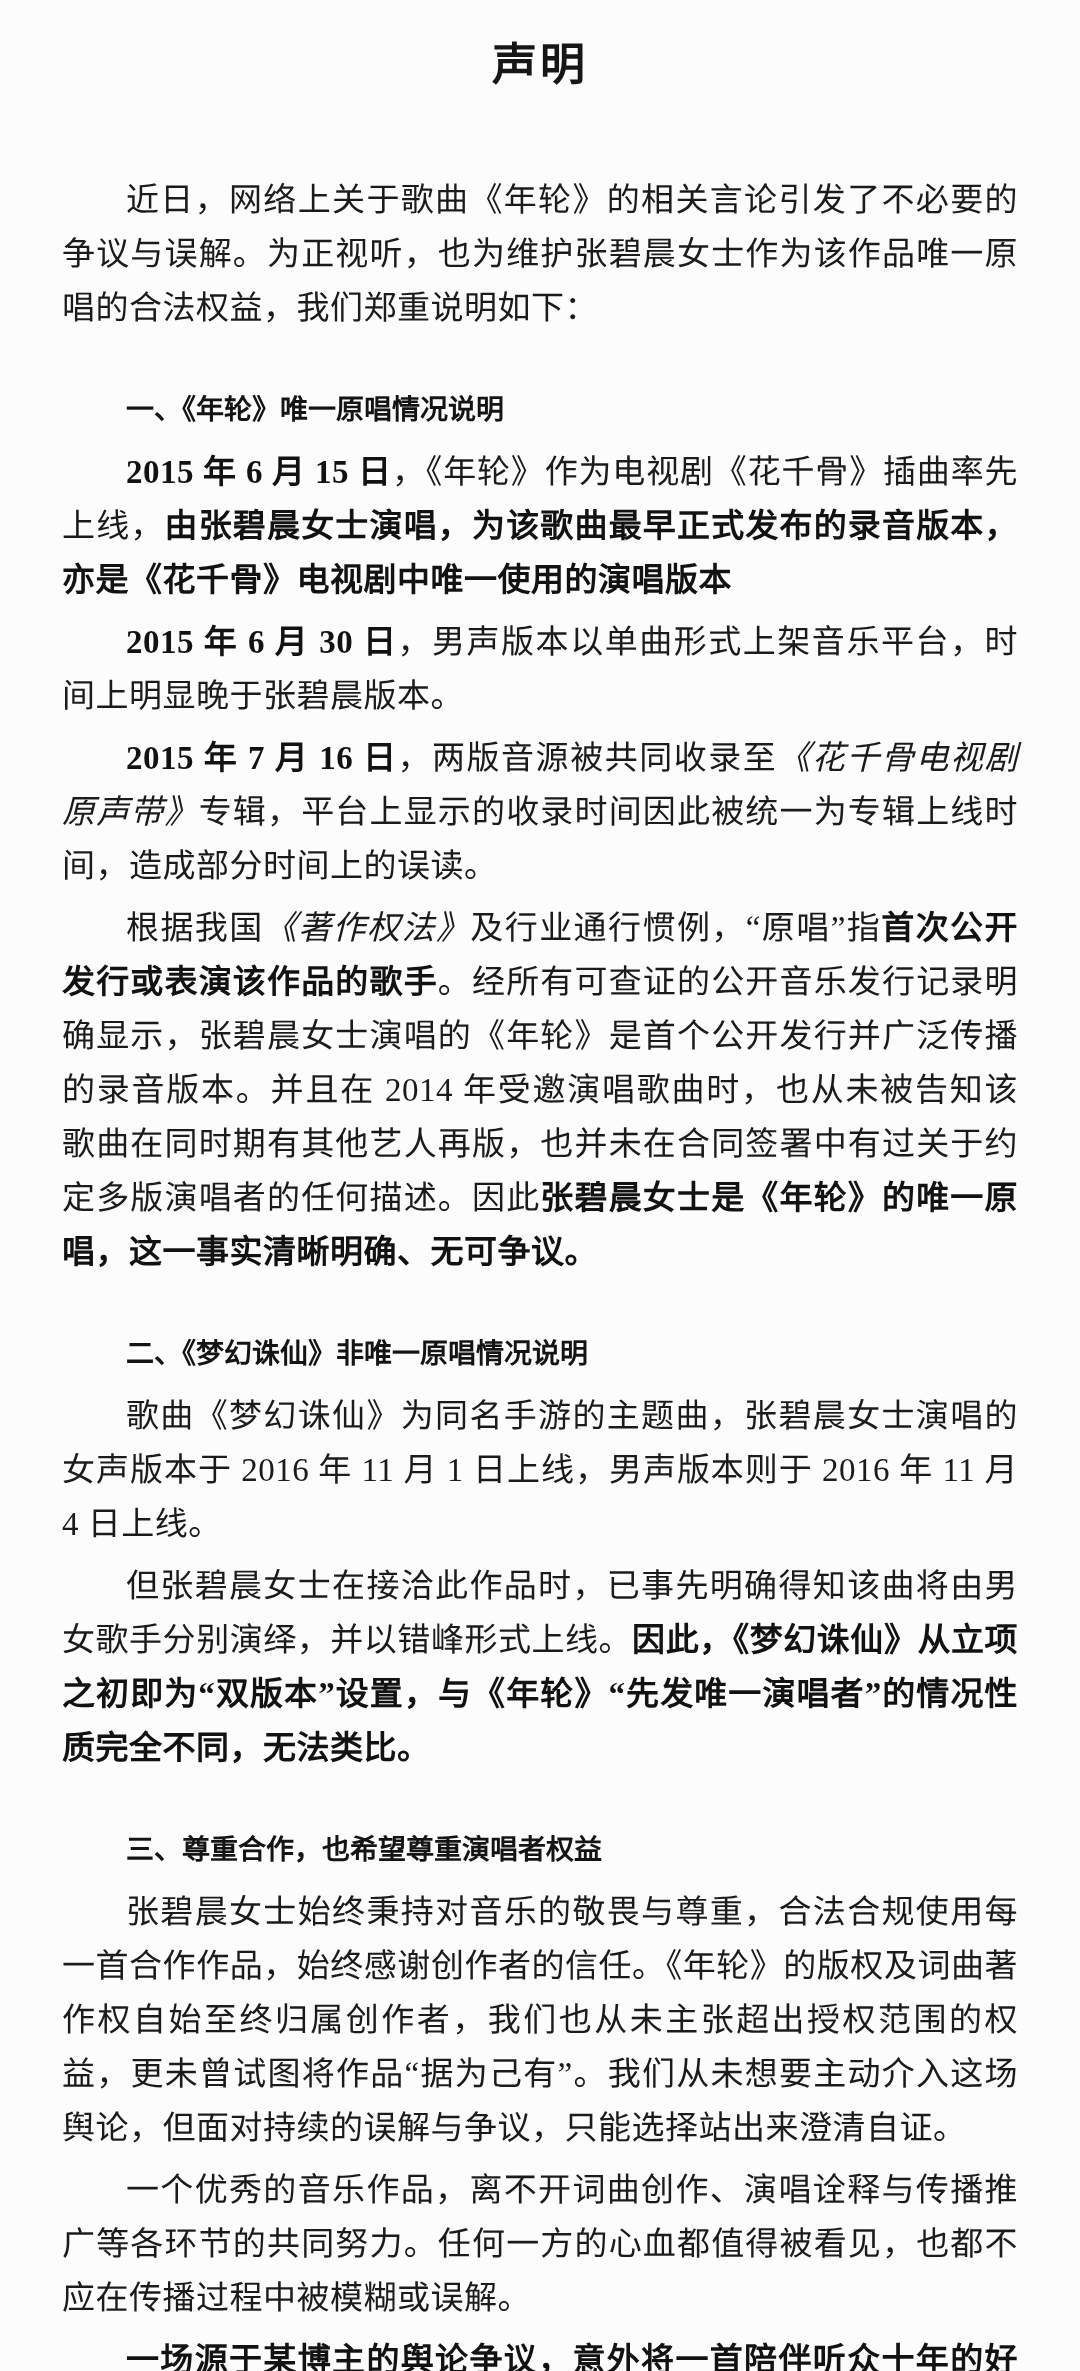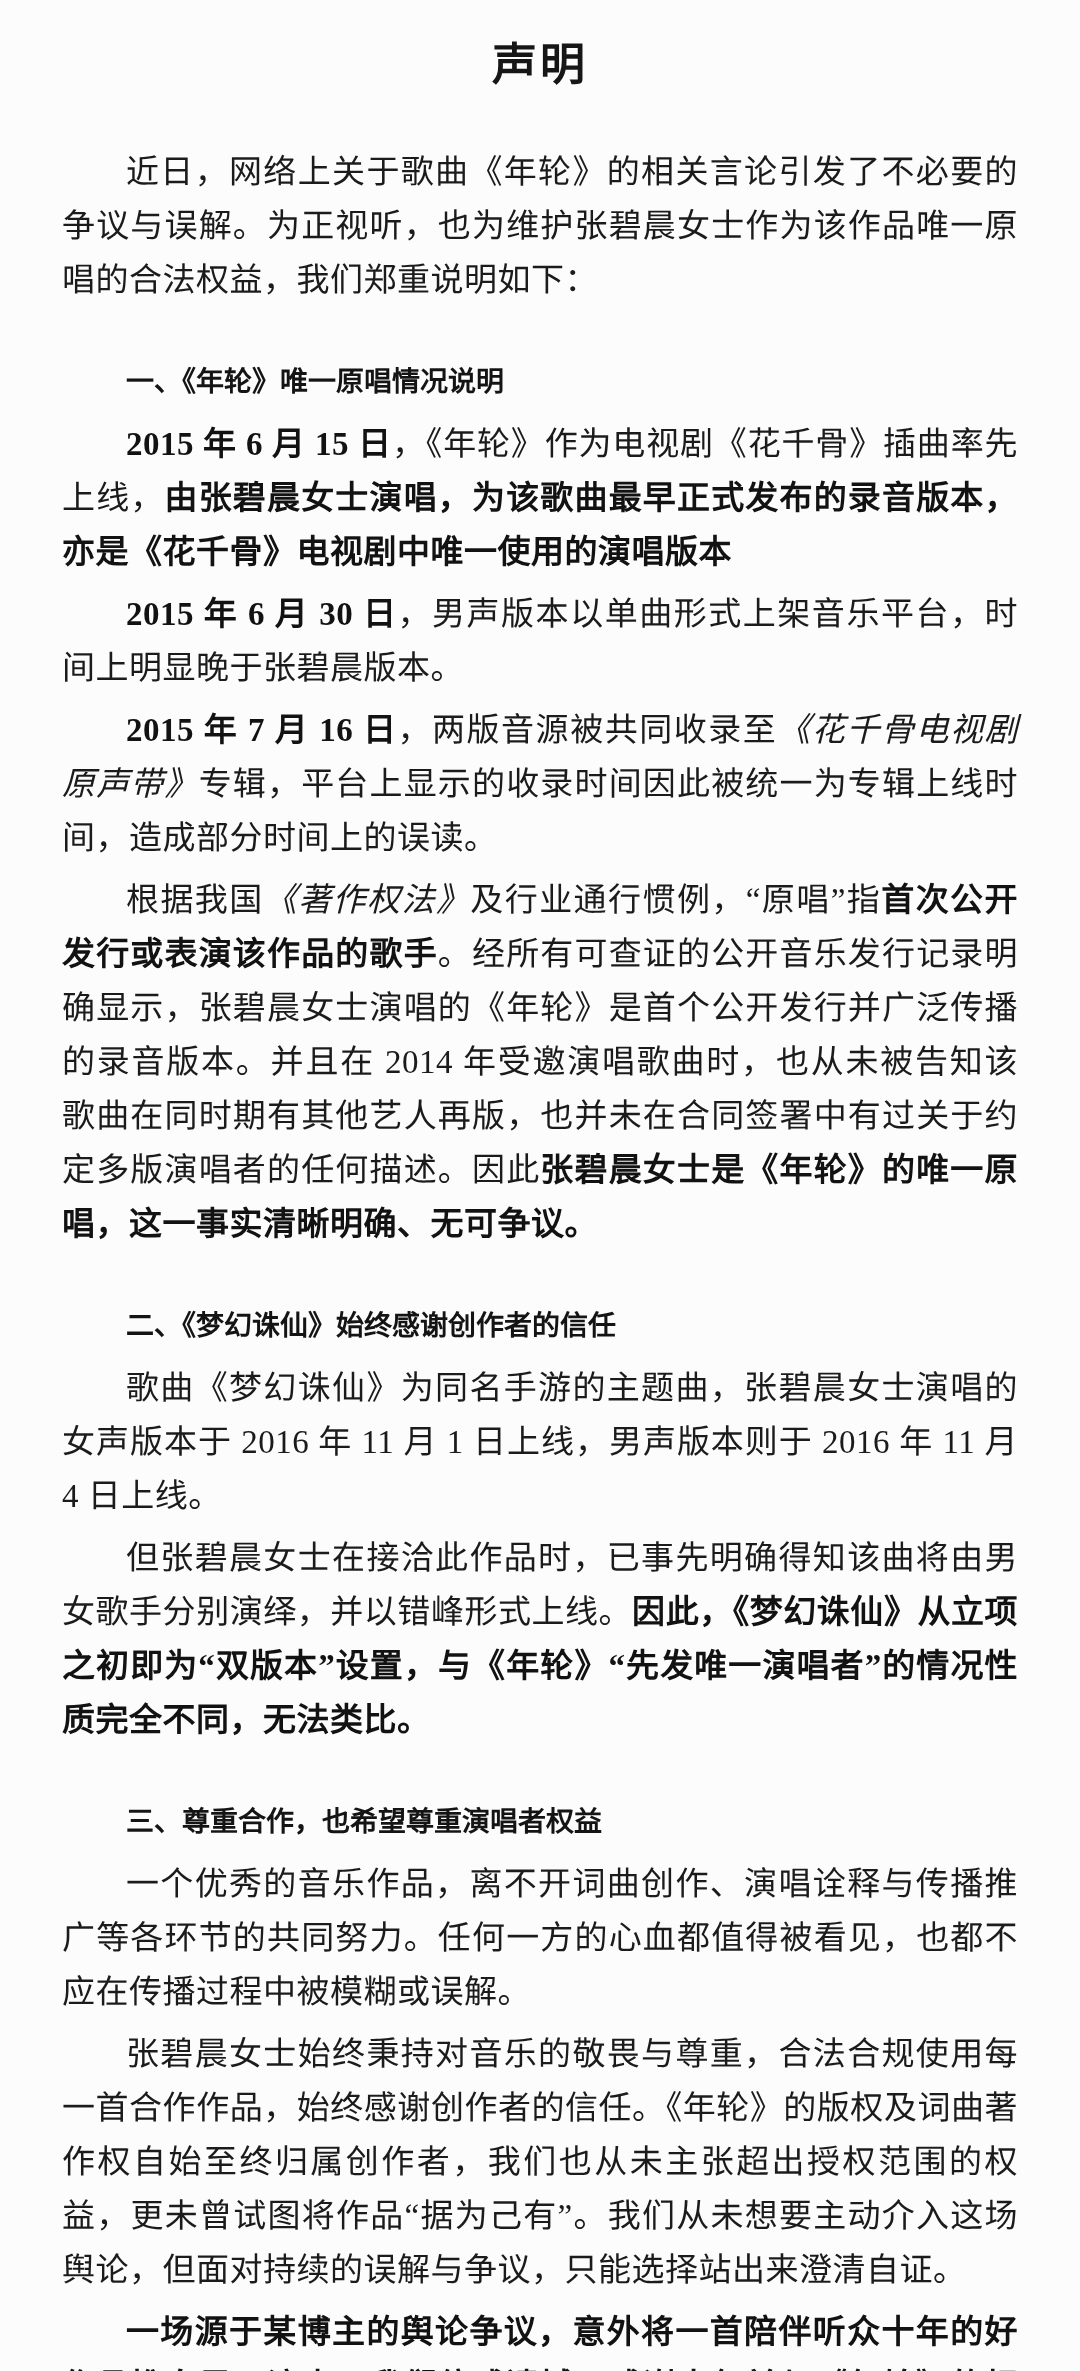--- a/index.html
+++ b/index.html
@@ -14,21 +14,21 @@
   }
   .page {
     padding: 26px 62px 60px 62px;
   }
   .doc-title {
     text-align: center;
     font-size: 45px;
     font-weight: 700;
     letter-spacing: 3px;
     margin-top: 2px;
-    margin-bottom: 52px;
+    margin-bottom: 80px;
     color: #161616;
   }
   .paragraph {
     font-size: 33px;
     line-height: 54px;
     text-indent: 64px;
     text-align: justify;
     margin: 8px 0;
     letter-spacing: 0.5px;
   }
@@ -49,22 +49,22 @@
 <div class="page">
   <h1 class="doc-title">声明</h1>
 
   <div class="doc-body">
       <p class="paragraph"><span>近日，网络上关于歌曲《年轮》的相关言论引发了不必要的争议与误解。为正视听，也为维护张碧晨女士作为该作品唯一原唱的合法权益，我们郑重说明如下：</span></p>
       <h2 class="heading"><span>一、《年轮》唯一原唱情况说明</span></h2>
       <p class="paragraph"><span class="bold">2015 年 6 月 15 日</span><span>，《年轮》作为电视剧《花千骨》插曲率先上线，</span><span class="bold">由张碧晨女士演唱，为该歌曲最早正式发布的录音版本，亦是《花千骨》电视剧中唯一使用的演唱版本</span></p>
       <p class="paragraph"><span class="bold">2015 年 6 月 30 日</span><span>，男声版本以单曲形式上架音乐平台，时间上明显晚于张碧晨版本。</span></p>
       <p class="paragraph"><span class="bold">2015 年 7 月 16 日</span><span>，两版音源被共同收录至</span><span class="italic">《花千骨电视剧原声带》</span><span>专辑，平台上显示的收录时间因此被统一为专辑上线时间，造成部分时间上的误读。</span></p>
       <p class="paragraph"><span>根据我国</span><span class="italic">《著作权法》</span><span>及行业通行惯例，“原唱”指</span><span class="bold">首次公开发行或表演该作品的歌手</span><span>。经所有可查证的公开音乐发行记录明确显示，张碧晨女士演唱的《年轮》是首个公开发行并广泛传播的录音版本。并且在 2014 年受邀演唱歌曲时，也从未被告知该歌曲在同时期有其他艺人再版，也并未在合同签署中有过关于约定多版演唱者的任何描述。因此</span><span class="bold">张碧晨女士是《年轮》的唯一原唱，这一事实清晰明确、无可争议。</span></p>
-      <h2 class="heading"><span>二、《梦幻诛仙》始终感谢创作者的信任</span></h2>
+      <h2 class="heading"><span>二、《梦幻诛仙》非唯一原唱情况说明</span></h2>
       <p class="paragraph"><span>歌曲《梦幻诛仙》为同名手游的主题曲，张碧晨女士演唱的女声版本于 2016 年 11 月 1 日上线，男声版本则于 2016 年 11 月 4 日上线。</span></p>
       <p class="paragraph"><span>但张碧晨女士在接洽此作品时，已事先明确得知该曲将由男女歌手分别演绎，并以错峰形式上线。</span><span class="bold">因此，《梦幻诛仙》从立项之初即为“双版本”设置，与《年轮》“先发唯一演唱者”的情况性质完全不同，无法类比。</span></p>
       <h2 class="heading"><span>三、尊重合作，也希望尊重演唱者权益</span></h2>
+      <p class="paragraph"><span>张碧晨女士始终秉持对音乐的敬畏与尊重，合法合规使用每一首合作作品，始终感谢创作者的信任。《年轮》的版权及词曲著作权自始至终归属创作者，我们也从未主张超出授权范围的权益，更未曾试图将作品“据为己有”。我们从未想要主动介入这场舆论，但面对持续的误解与争议，只能选择站出来澄清自证。</span></p>
       <p class="paragraph"><span>一个优秀的音乐作品，离不开词曲创作、演唱诠释与传播推广等各环节的共同努力。任何一方的心血都值得被看见，也都不应在传播过程中被模糊或误解。</span></p>
-      <p class="paragraph"><span>张碧晨女士始终秉持对音乐的敬畏与尊重，合法合规使用每一首合作作品，始终感谢创作者的信任。《年轮》的版权及词曲著作权自始至终归属创作者，我们也从未主张超出授权范围的权益，更未曾试图将作品“据为己有”。我们从未想要主动介入这场舆论，但面对持续的误解与争议，只能选择站出来澄清自证。</span></p>
       <p class="paragraph"><span class="bold">一场源于某博主的舆论争议，意外将一首陪伴听众十年的好作品推向风口浪尖，我们倍感遗憾。感谢十年前与《年轮》的相遇，也感谢过去十年《年轮》带来的共鸣、泪水与力量，值此《年轮》发行十周年之际，好好和这首作品告个别。</span></p>
     </div>
 
 </div>
 
 </body></html>

